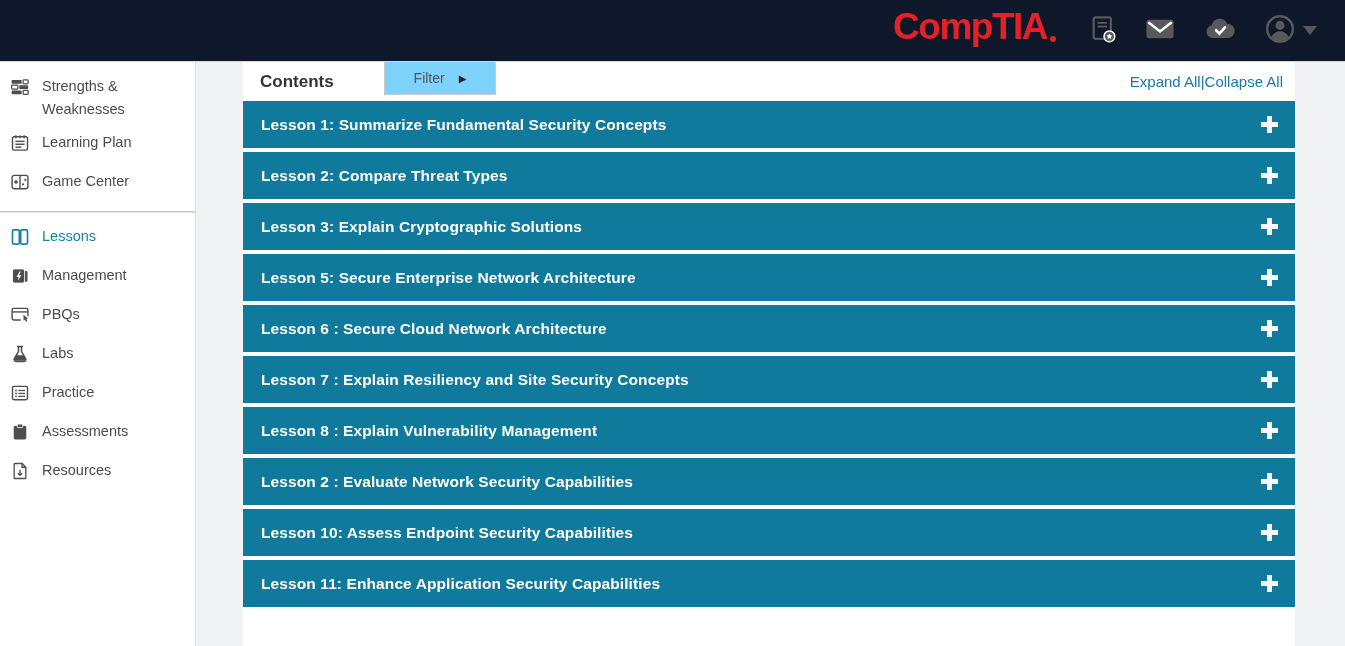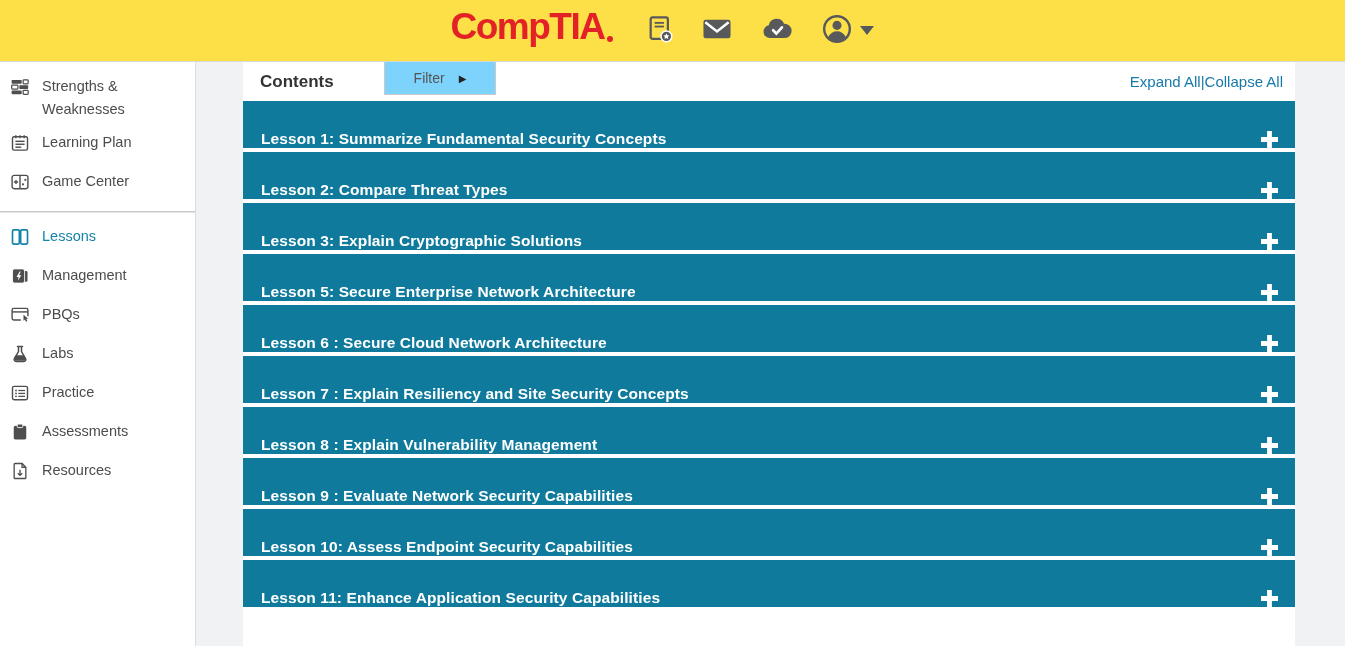--- a/index.html
+++ b/index.html
@@ -6,22 +6,22 @@
   html,body { margin:0; padding:0; }
   body {
     width:1345px; height:646px; overflow:hidden;
     background:#f1f2f3;
     font-family:"Liberation Sans", sans-serif;
   }
   .screen { width:1345px; height:646px; overflow:hidden; display:flex; flex-direction:column; }
 
   
   .app-header {
-    height:62px; background:#fde047; border-bottom:1px solid #d8d8d8;
-    display:flex; align-items:center; justify-content:center;
+    height:62px; background:#0f172a; border-bottom:1px solid #d8d8d8;
+    display:flex; align-items:center; justify-content:flex-end;
     padding:0 28px 0 8px; flex-shrink:0;gap:34px;
   }
   .logo { display:flex; align-items:flex-end; cursor:pointer; line-height:1; padding-bottom:8px; }
   .logo-text { font-size:37px; font-weight:700; color:#e32227; letter-spacing:-1.5px; }
   .logo-dot { width:6px; height:6px; border-radius:50%; background:#e32227; margin:0 0 3px 3px; }
   .hicons { display:flex; align-items:center; gap:27px; }
   .hbtn { background:none; border:none; padding:0; cursor:pointer; display:flex; align-items:center; gap:7px; }
   .caret { width:0; height:0; border-left:7px solid transparent; border-right:7px solid transparent; border-top:9px solid #58595b; }
 
   
@@ -50,21 +50,21 @@
     cursor:pointer; font-family:inherit;
   }
   .flabel { font-size:14px; color:#555; }
   .farrow { font-size:10px; color:#222; }
   .elinks { margin-left:auto; margin-right:12px; font-size:15px; color:#177aa9; }
   .elinks a { color:#177aa9; text-decoration:none; cursor:pointer; }
 
   
   .lesson {
     height:47px; background:#0f7a9c; margin-bottom:4px;
-    display:flex; align-items:flex-end; padding:0 17px 0 18px; cursor:pointer;
+    display:flex; align-items:center; padding:0 17px 0 18px; cursor:pointer;
   }
   .ltitle { color:#fff; font-size:15.5px; font-weight:700; letter-spacing:.1px; }
   .plus { margin-left:auto; display:flex; }
 </style>
 </head>
 <body>
 
 <div class="screen">
 
   <header class="app-header">
@@ -306,21 +306,21 @@
           </div>
           <div class="lesson">
             <span class="ltitle">Lesson 8 : Explain Vulnerability Management</span>
             <span class="plus">
                 <svg width="17" height="17" viewBox="0 0 17 17">
                   <path d="M6.1 0h4.8v6.1H17v4.8h-6.1V17H6.1v-6.1H0V6.1h6.1z" fill="#fff"></path>
                 </svg>
               </span>
           </div>
           <div class="lesson">
-            <span class="ltitle">Lesson 9 : Evaluate Network Security Capabilities</span>
+            <span class="ltitle">Lesson 2 : Evaluate Network Security Capabilities</span>
             <span class="plus">
                 <svg width="17" height="17" viewBox="0 0 17 17">
                   <path d="M6.1 0h4.8v6.1H17v4.8h-6.1V17H6.1v-6.1H0V6.1h6.1z" fill="#fff"></path>
                 </svg>
               </span>
           </div>
           <div class="lesson">
             <span class="ltitle">Lesson 10: Assess Endpoint Security Capabilities</span>
             <span class="plus">
                 <svg width="17" height="17" viewBox="0 0 17 17">

